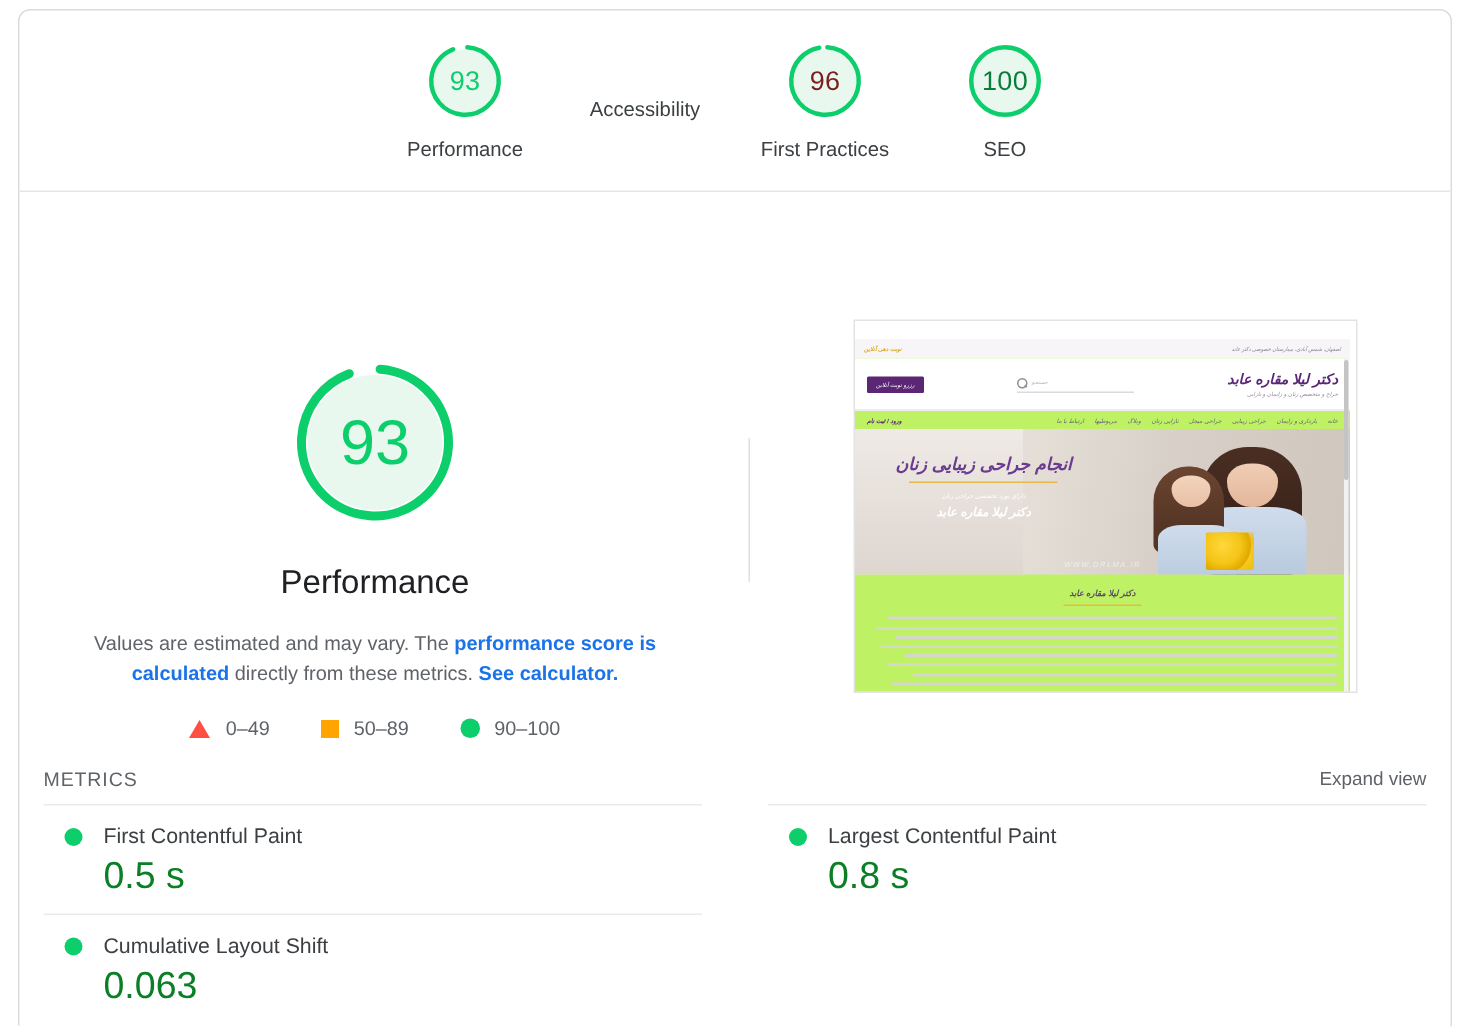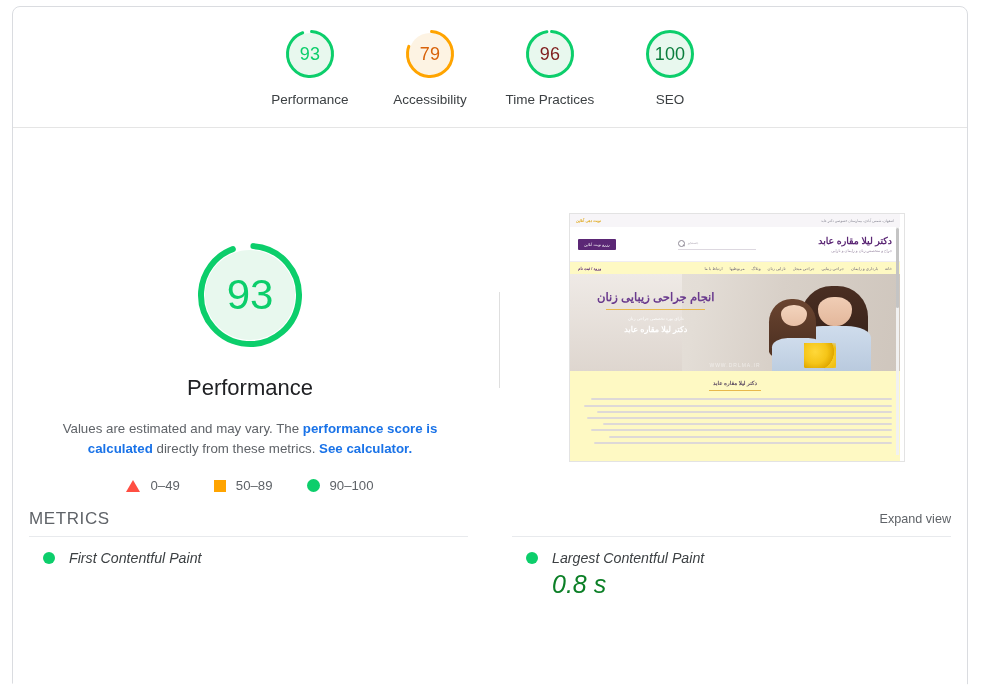--- a/index.html
+++ b/index.html
@@ -176,26 +176,27 @@
     top: 85px;
     width: 336px;
     height: 249px;
     background: #ffffff;
     border: 1px solid #e3e3e3;
     box-sizing: border-box;
     overflow: hidden;
   }
   .thumb-page {
     position: absolute;
-    left: 0; top: 0;
+    left: 0; top: 12px;
     width: 330px;
     height: 247px;
-    background: #fef9c3;
+    background: #bef264;
     direction: rtl;
     overflow: hidden;
+    font-style: italic;
   }
   .tp-topbar {
     height: 13px;
     background: #f7f5f8;
     display: flex;
     align-items: center;
     justify-content: space-between;
     padding: 0 6px;
     box-sizing: border-box;
   }
@@ -461,34 +462,33 @@
     padding: 0 16px;
     box-sizing: border-box;
   }
   .metrics-head {
     display: flex;
     align-items: center;
     justify-content: space-between;
     height: 34px;
   }
   .metrics-title {
-    font-size: 17px;
+    font-size: 13px;
     letter-spacing: 0.6px;
     color: #5f6368;
   }
   .expand-view {
     font-size: 12.6px;
     color: #5f6368;
     cursor: pointer;
   }
   .metrics-grid {
     display: grid;
     grid-template-columns: 1fr 1fr;
     column-gap: 44px;
-    font-style: italic;
   }
   .metric-cell {
     border-top: 1px solid #e8eaed;
     padding: 13px 0 12px 14px;
     box-sizing: border-box;
     height: 73px;
   }
   .metric-top {
     display: flex;
     align-items: center;
@@ -524,39 +524,32 @@
           <svg width="54" height="54" viewBox="0 0 54 54">
             <circle cx="27" cy="27" r="21" fill="#e8f8ee"></circle>
             <circle cx="27" cy="27" r="22.5" fill="none" stroke="#0cce6b" stroke-width="3" stroke-dasharray="131.5 141.4" stroke-linecap="round" transform="rotate(-86 27 27)"></circle>
           </svg>
           <div class="ring-value" style="color:#0cce6b">93</div>
         </div>
         <div class="mini-label">Performance</div>
       </div>
 
       <div class="mini-gauge">
-        <div class="ring-wrap">
-          <svg width="54" height="54" viewBox="0 0 54 54">
-            <circle cx="27" cy="27" r="21" fill="#fdf3e3"></circle>
-            <circle cx="27" cy="27" r="22.5" fill="none" stroke="#ffa400" stroke-width="3" stroke-dasharray="111.7 141.4" stroke-linecap="round" transform="rotate(-86 27 27)"></circle>
-          </svg>
-          <div class="ring-value" style="color:#d8620a">79</div>
-        </div>
         <div class="mini-label">Accessibility</div>
       </div>
 
       <div class="mini-gauge">
         <div class="ring-wrap">
           <svg width="54" height="54" viewBox="0 0 54 54">
             <circle cx="27" cy="27" r="21" fill="#e8f8ee"></circle>
             <circle cx="27" cy="27" r="22.5" fill="none" stroke="#0cce6b" stroke-width="3" stroke-dasharray="135.7 141.4" stroke-linecap="round" transform="rotate(-86 27 27)"></circle>
           </svg>
           <div class="ring-value" style="color:#7f1d1d">96</div>
         </div>
-        <div class="mini-label">Time Practices</div>
+        <div class="mini-label">First Practices</div>
       </div>
 
       <div class="mini-gauge">
         <div class="ring-wrap">
           <svg width="54" height="54" viewBox="0 0 54 54">
             <circle cx="27" cy="27" r="21" fill="#e8f8ee"></circle>
             <circle cx="27" cy="27" r="22.5" fill="none" stroke="#0cce6b" stroke-width="3"></circle>
           </svg>
           <div class="ring-value" style="color:#0a7d3c">100</div>
         </div>
@@ -678,28 +671,36 @@
         <div class="metrics-title">METRICS</div>
         <div class="expand-view">Expand view</div>
       </div>
 
       <div class="metrics-grid">
         <div class="metric-cell">
           <div class="metric-top">
             <span class="metric-dot"></span>
             <span class="metric-name">First Contentful Paint</span>
           </div>
+          <div class="metric-value">0.5 s</div>
         </div>
 
         <div class="metric-cell">
           <div class="metric-top">
             <span class="metric-dot"></span>
             <span class="metric-name">Largest Contentful Paint</span>
           </div>
           <div class="metric-value">0.8 s</div>
         </div>
 
 
+        <div class="metric-cell">
+          <div class="metric-top">
+            <span class="metric-dot"></span>
+            <span class="metric-name">Cumulative Layout Shift</span>
+          </div>
+          <div class="metric-value">0.063</div>
+        </div>
       </div>
     </div>
 
   </div>
 </div>
 
 </body></html>

